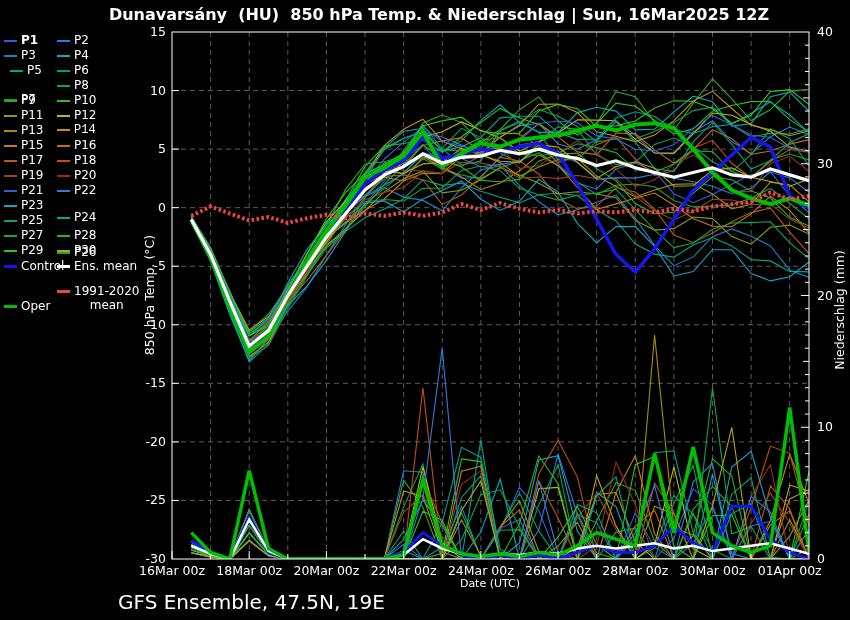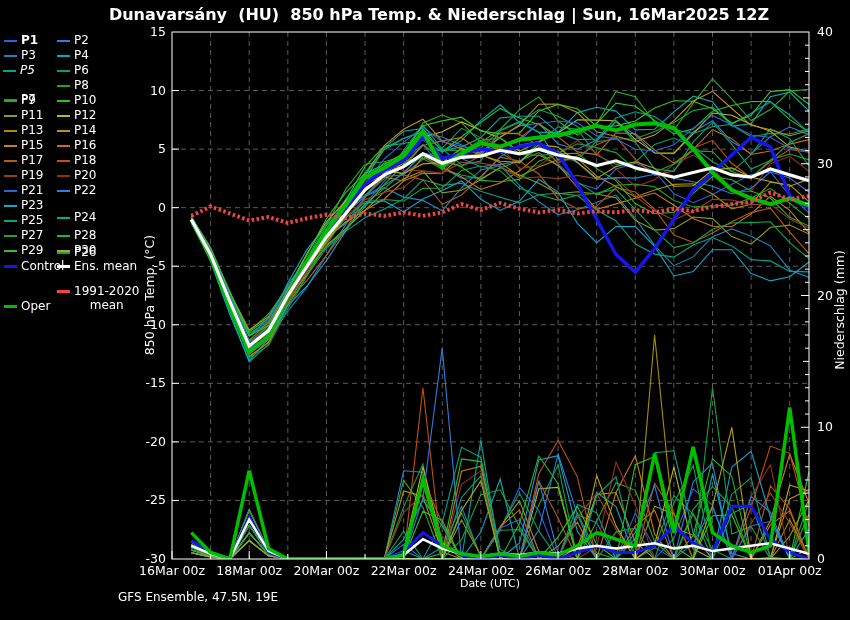--- a/index.html
+++ b/index.html
@@ -7,44 +7,44 @@
           font-family:"DejaVu Sans",sans-serif;color:#fff;}
   #title{position:absolute;top:5px;left:14px;width:850px;text-align:center;
          font-size:16px;font-weight:bold;white-space:pre;}
   #plot-svg{position:absolute;left:0;top:0;}
   #legend{position:absolute;left:2px;top:0;width:170px;font-size:12px;}
   .lg-item{position:absolute;white-space:nowrap;line-height:14px;}
   .lg-swatch{display:inline-block;width:13px;vertical-align:middle;margin-right:4px;}
   .vlabel{position:absolute;transform:translate(-50%,-50%) rotate(-90deg);
           white-space:nowrap;font-size:12.5px;}
   #xlabel{position:absolute;top:577px;left:490px;transform:translateX(-50%);font-size:11px;}
-  .footer{position:absolute;top:590px;font-size:12px;}
+  .footer{position:absolute;top:590px;font-size:20px;}
   #footer-left{left:118px;}
   #footer-right{left:645px;}
 </style>
 </head>
 <body>
 
 <div id="screen">
   <div id="title">Dunavarsány  (HU)  850 hPa Temp. &amp; Niederschlag | Sun, 16Mar2025 12Z</div>
   <div id="legend">
       <div class="lg-item" style="left: 2px; top: 33px; font-weight: bold;"><span class="lg-swatch" style="height: 2px; background: rgb(46, 98, 217);"></span><span>P1</span></div>
       <div class="lg-item" style="left: 55px; top: 33px;"><span class="lg-swatch" style="height: 2px; background: rgb(47, 125, 224);"></span><span>P2</span></div>
       <div class="lg-item" style="left: 2px; top: 48px;"><span class="lg-swatch" style="height: 2px; background: rgb(27, 132, 187);"></span><span>P3</span></div>
       <div class="lg-item" style="left: 55px; top: 48px;"><span class="lg-swatch" style="height: 2px; background: rgb(0, 174, 184);"></span><span>P4</span></div>
-      <div class="lg-item" style="left: 1px; top: 63px; font-style: italic;"><span class="lg-swatch" style="height: 2px; background: rgb(0, 166, 140);"></span><span>P5</span></div>
+      <div class="lg-item" style="left: 8px; top: 63px;"><span class="lg-swatch" style="height: 2px; background: rgb(0, 166, 140);"></span><span>P5</span></div>
       <div class="lg-item" style="left: 55px; top: 63px; text-align: center;"><span class="lg-swatch" style="height: 2px; background: rgb(0, 163, 98);"></span><span>P6</span></div>
       <div class="lg-item" style="left: 2px; top: 78px; margin-top: 14px;"><span class="lg-swatch" style="height: 2px; background: rgb(18, 161, 75);"></span><span>P7</span></div>
       <div class="lg-item" style="left: 55px; top: 78px; text-align: right;"><span class="lg-swatch" style="height: 2px; background: rgb(28, 164, 50);"></span><span>P8</span></div>
       <div class="lg-item" style="left: 2px; top: 93px;"><span class="lg-swatch" style="height: 2px; background: rgb(44, 171, 34);"></span><span>P9</span></div>
       <div class="lg-item" style="left: 55px; top: 93px;"><span class="lg-swatch" style="height: 2px; background: rgb(39, 194, 39);"></span><span>P10</span></div>
       <div class="lg-item" style="left: 2px; top: 108px;"><span class="lg-swatch" style="height: 2px; background: rgb(143, 156, 16);"></span><span>P11</span></div>
       <div class="lg-item" style="left: 55px; top: 108px;"><span class="lg-swatch" style="height: 2px; background: rgb(185, 184, 30);"></span><span>P12</span></div>
       <div class="lg-item" style="left: 2px; top: 123px;"><span class="lg-swatch" style="height: 2px; background: rgb(166, 142, 0);"></span><span>P13</span></div>
-      <div class="lg-item" style="left: 55px; top: 123px;"><span class="lg-swatch" style="height: 2px; background: rgb(194, 142, 30);"></span><span>P14</span></div>
+      <div class="lg-item" style="left: 55px; top: 123px; font-family: Liberation Mono, monospace;"><span class="lg-swatch" style="height: 2px; background: rgb(194, 142, 30);"></span><span>P14</span></div>
       <div class="lg-item" style="left: 2px; top: 138px;"><span class="lg-swatch" style="height: 2px; background: rgb(198, 125, 26);"></span><span>P15</span></div>
       <div class="lg-item" style="left: 55px; top: 138px;"><span class="lg-swatch" style="height: 2px; background: rgb(198, 108, 20);"></span><span>P16</span></div>
       <div class="lg-item" style="left: 2px; top: 153px;"><span class="lg-swatch" style="height: 2px; background: rgb(186, 90, 18);"></span><span>P17</span></div>
       <div class="lg-item" style="left: 55px; top: 153px;"><span class="lg-swatch" style="height: 2px; background: rgb(196, 80, 14);"></span><span>P18</span></div>
       <div class="lg-item" style="left: 2px; top: 168px;"><span class="lg-swatch" style="height: 2px; background: rgb(151, 66, 28);"></span><span>P19</span></div>
       <div class="lg-item" style="left: 55px; top: 168px;"><span class="lg-swatch" style="height: 2px; background: rgb(147, 48, 30);"></span><span>P20</span></div>
       <div class="lg-item" style="left: 2px; top: 183px;"><span class="lg-swatch" style="height: 2px; background: rgb(46, 98, 217);"></span><span>P21</span></div>
       <div class="lg-item" style="left: 55px; top: 183px;"><span class="lg-swatch" style="height: 2px; background: rgb(47, 125, 224);"></span><span>P22</span></div>
       <div class="lg-item" style="left: 2px; top: 198px;"><span class="lg-swatch" style="height: 2px; background: rgb(21, 163, 200);"></span><span>P23</span></div>
       <div class="lg-item" style="left: 55px; top: 198px; margin-top: 12px;"><span class="lg-swatch" style="height: 2px; background: rgb(0, 168, 150);"></span><span>P24</span></div>

